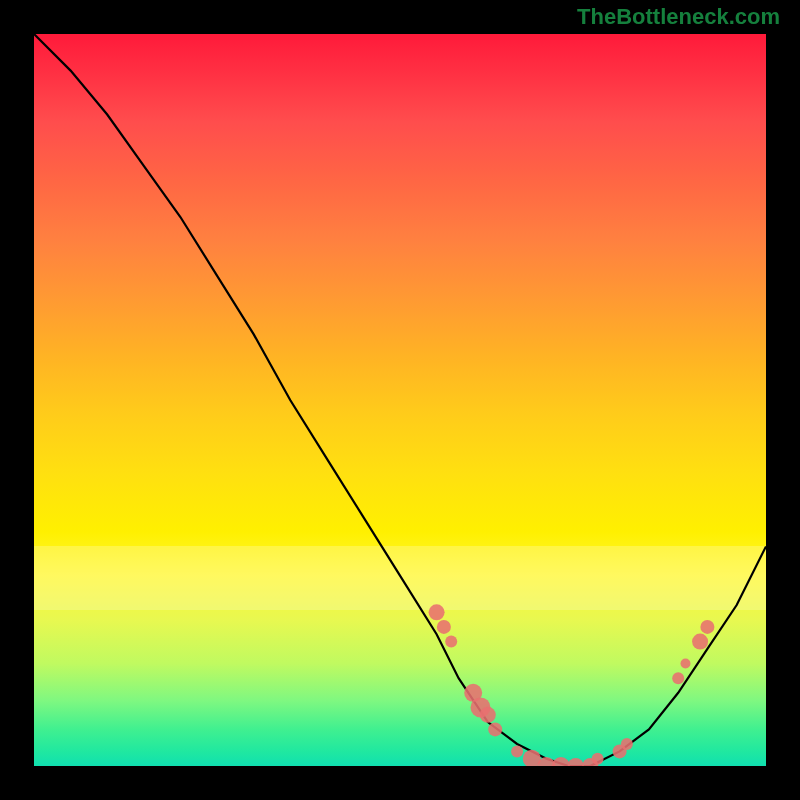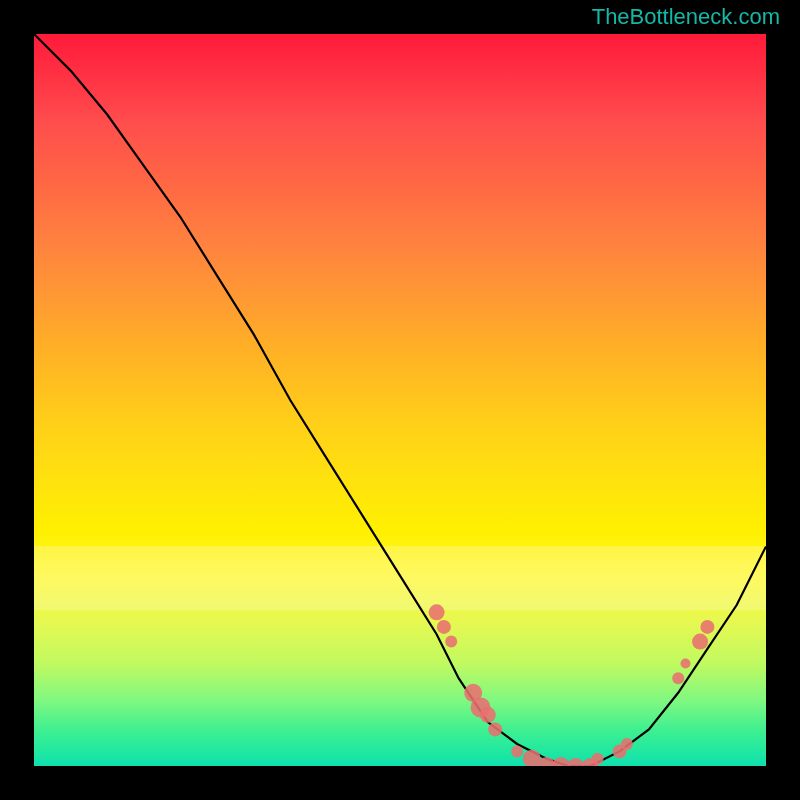--- a/index.html
+++ b/index.html
@@ -8,23 +8,23 @@
     height: 800px;
     background: #000;
     position: relative;
     font-family: Arial, sans-serif;
     overflow: hidden;
   }
   .attribution {
     position: absolute;
     top: 4px;
     right: 20px;
-    color: #14b8a6;
+    color: #15803d;
     font-size: 22px;
-    font-weight: 400;
+    font-weight: 700;
     z-index: 10;
   }
   .plot-area {
     position: absolute;
     left: 34px;
     top: 34px;
     width: 732px;
     height: 732px;
     background: linear-gradient(to bottom,
       #ff1a3a 0%,

